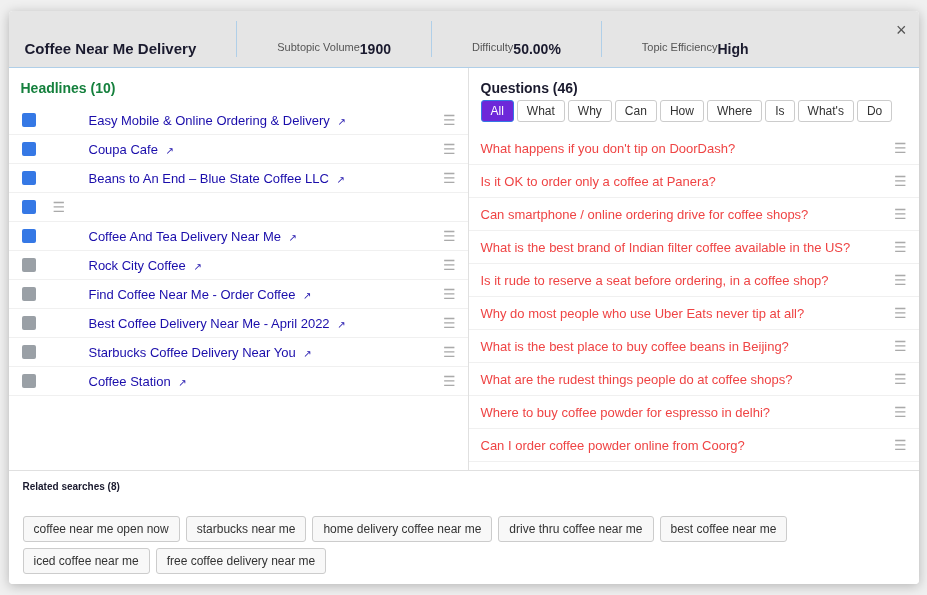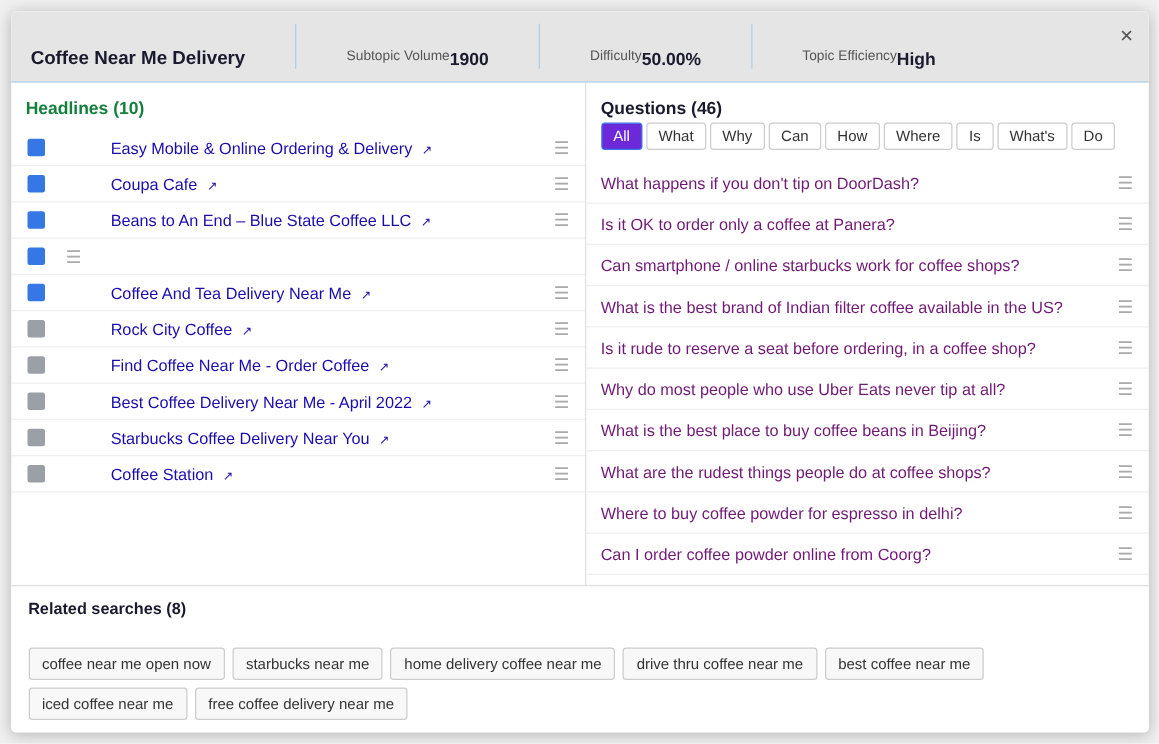--- a/index.html
+++ b/index.html
@@ -171,31 +171,31 @@
     .question-item {
       display: flex;
       align-items: center;
       padding: 8px 12px;
       border-bottom: 1px solid #f0f0f0;
       cursor: pointer;
     }
     .question-text {
       flex: 1;
       font-size: 13px;
-      color: #701a75;
+      color: #ef4444;
     }
 
     
     .related-panel {
       border-top: 1px solid #e0e0e0;
       padding: 10px 14px;
       background: #fff;
     }
     .related-title {
-      font-size: 13px;
+      font-size: 10px;
       font-weight: bold;
       color: #1a1a2e;
       margin-bottom: 24px;
     }
     .related-tags {
       display: flex;
       flex-wrap: wrap;
       gap: 6px;
     }
     .tag-btn {
@@ -334,21 +334,21 @@
       <div id="questions-list">
           <div class="question-item">
       <span class="question-text">What happens if you don't tip on DoorDash?</span>
       <span class="hamburger-icon">☰</span>
     </div>
           <div class="question-item">
       <span class="question-text">Is it OK to order only a coffee at Panera?</span>
       <span class="hamburger-icon">☰</span>
     </div>
           <div class="question-item">
-      <span class="question-text">Can smartphone / online starbucks work for coffee shops?</span>
+      <span class="question-text">Can smartphone / online ordering drive for coffee shops?</span>
       <span class="hamburger-icon">☰</span>
     </div>
           <div class="question-item">
       <span class="question-text">What is the best brand of Indian filter coffee available in the US?</span>
       <span class="hamburger-icon">☰</span>
     </div>
           <div class="question-item">
       <span class="question-text">Is it rude to reserve a seat before ordering, in a coffee shop?</span>
       <span class="hamburger-icon">☰</span>
     </div>

